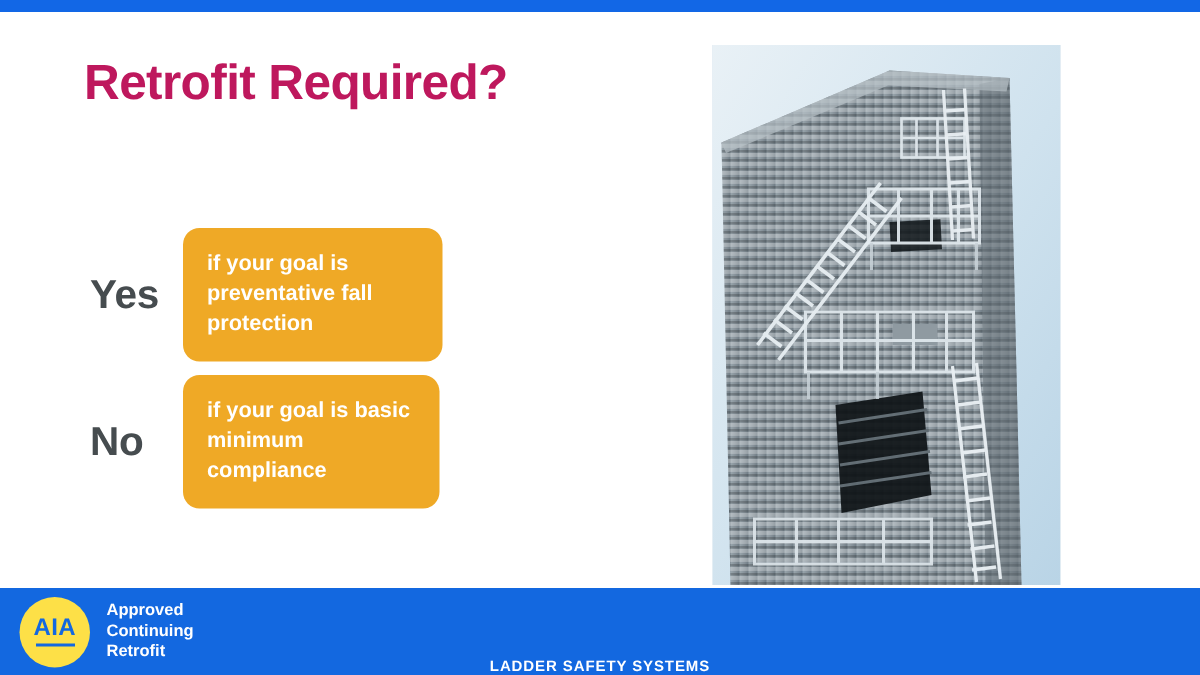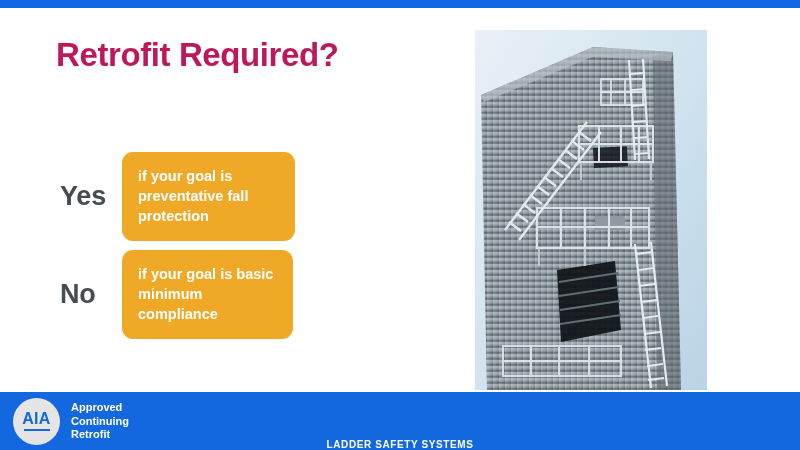--- a/index.html
+++ b/index.html
@@ -97,21 +97,21 @@
     position: absolute;
     left: 13px;
     top: 398px;
     display: flex;
     align-items: center;
   }
   .aia-seal {
     width: 47px;
     height: 47px;
     border-radius: 50%;
-    background: #e5e5e5;
+    background: #fde047;
     display: flex;
     align-items: center;
     justify-content: center;
     flex-direction: column;
     position: relative;
   }
   .aia-seal-text {
     font-size: 16px;
     font-weight: bold;
     color: #1368E0;

